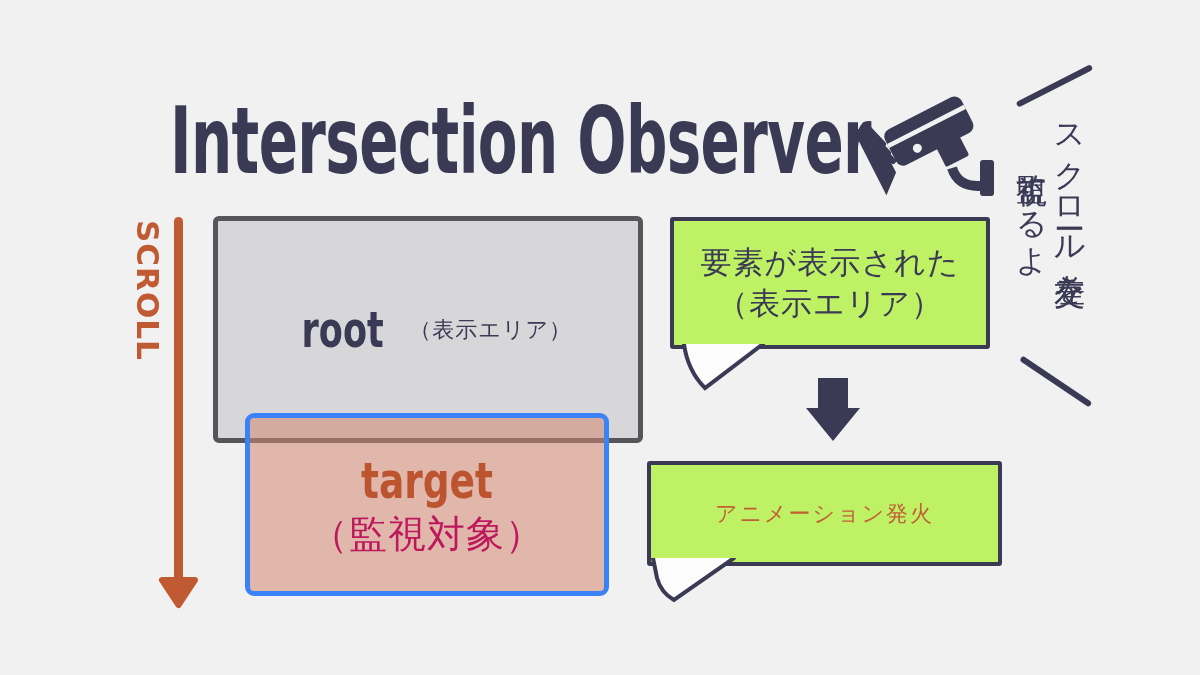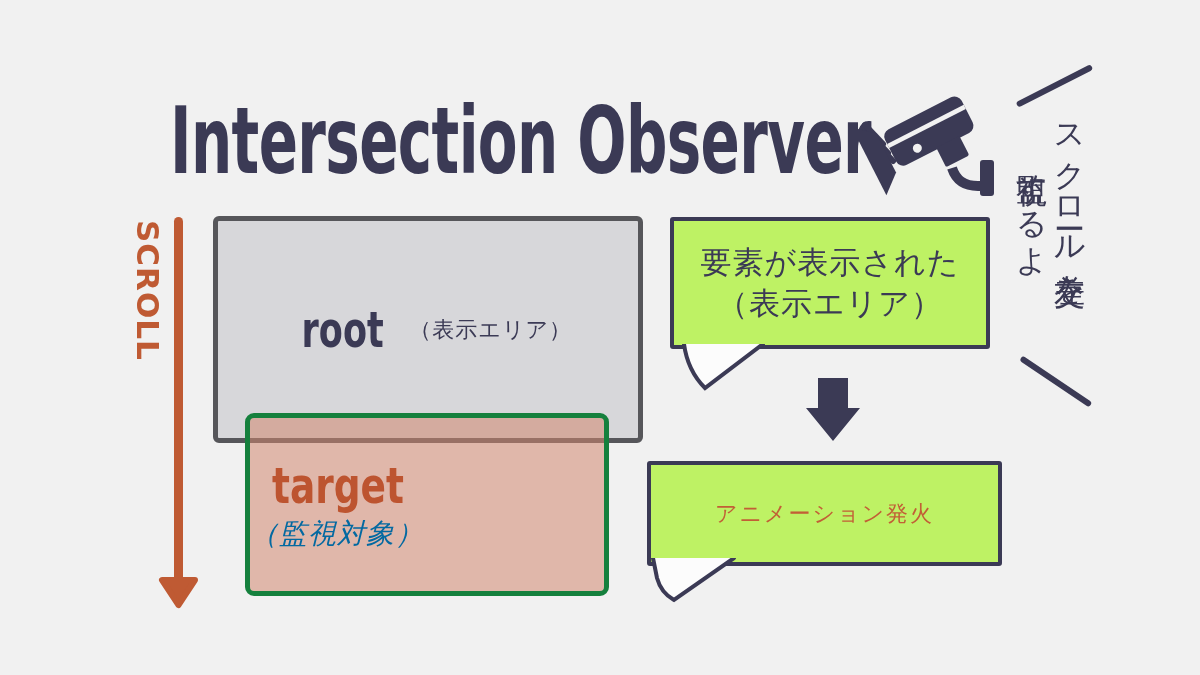--- a/index.html
+++ b/index.html
@@ -51,29 +51,29 @@
   .root-label{
     font-size:50px;font-weight:bold;line-height:1;color:#3b3a55;
     transform:scaleX(0.70);transform-origin:center;
   }
   .root-sublabel{font-size:22px;line-height:1;color:#3b3a55;letter-spacing:1px;text-align:right;}
 
   
   .target-box{
     left:245px;top:413px;width:364px;height:183px;
     box-sizing:border-box;background:rgba(209,134,112,0.55);
-    border:5px solid #15803d;border-radius:9px;
-    display:flex;flex-direction:column;align-items:flex-start;justify-content:center;
+    border:5px solid #3b82f6;border-radius:9px;
+    display:flex;flex-direction:column;align-items:center;justify-content:center;
     gap:9px;z-index:2;
   }
   .target-label{
     font-size:50px;font-weight:bold;line-height:1;color:#bd5430;
     transform:scaleX(0.75);transform-origin:center;
   }
-  .target-sublabel{font-size:28px;line-height:1;color:#0369a1;letter-spacing:1px;font-style:italic;}
+  .target-sublabel{font-size:38px;line-height:1;color:#be185d;letter-spacing:1px;}
 
   
   .bubble{
     box-sizing:border-box;background:#bef264;
     border:4px solid #3b3a55;border-radius:3px;
     display:flex;flex-direction:column;align-items:center;justify-content:center;
     z-index:3;
   }
   .bubble-1{left:670px;top:217px;width:320px;height:132px;gap:10px;}
   .bubble-1 .line{font-size:31px;line-height:1;color:#3b3a55;letter-spacing:1px;}

